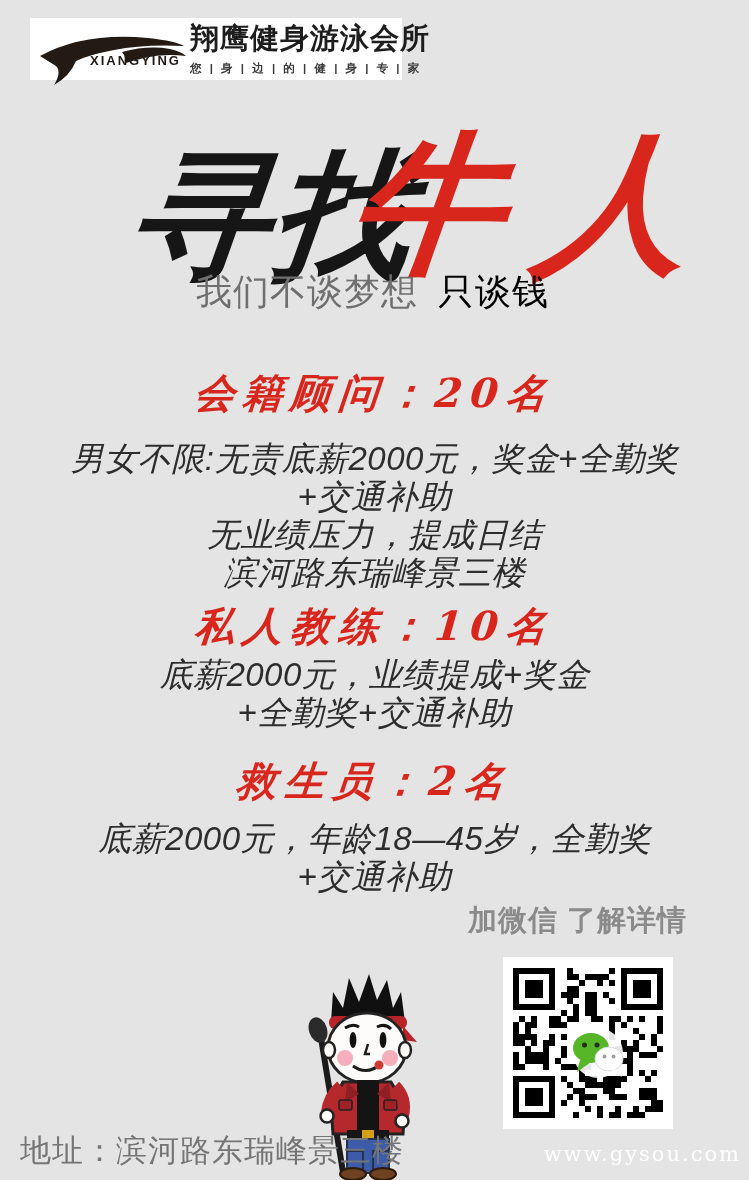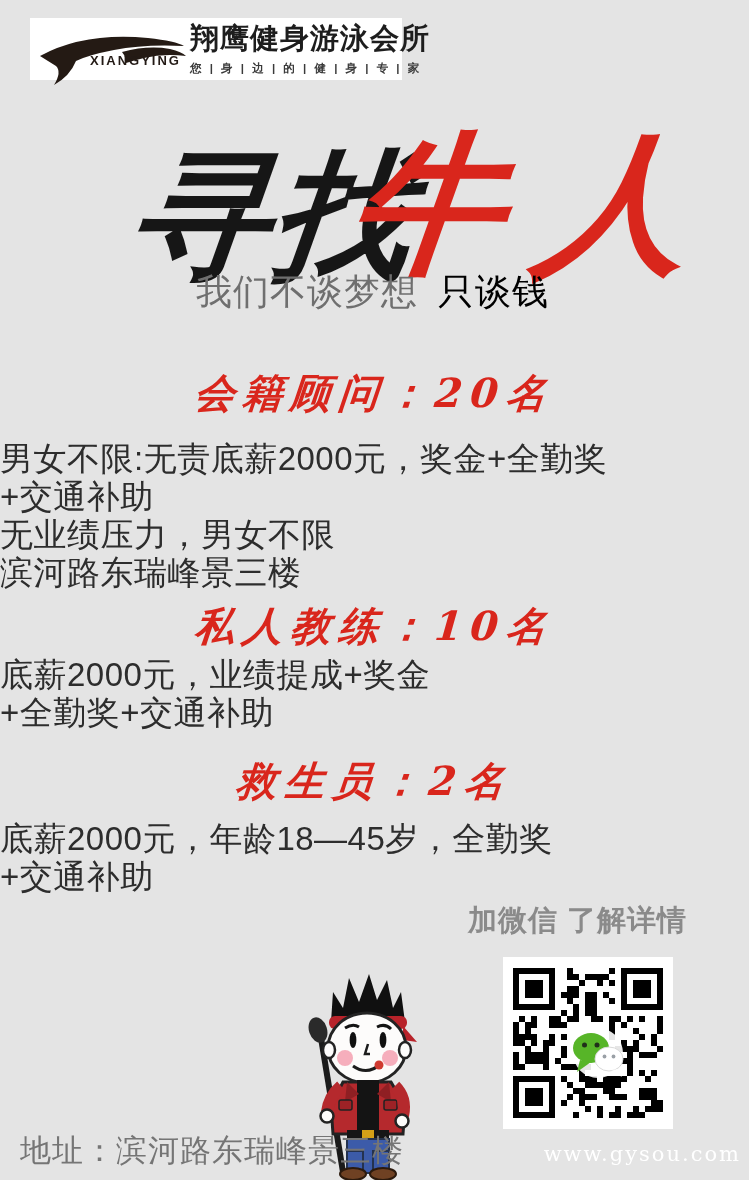--- a/index.html
+++ b/index.html
@@ -50,22 +50,22 @@
     letter-spacing:1px;
   }
   
   .sec-heading{
     position:absolute;width:749px;text-align:center;
     font-size:40px;font-weight:900;font-style:italic;letter-spacing:8px;
     transform:skewX(-5deg);
     font-family:"DejaVu Serif","Liberation Serif",serif;
   }
   .sec-body{
-    position:absolute;width:749px;text-align:left;color:#2d2d2d;
-    font-size:33px;line-height:38px;letter-spacing:0.5px;
+    position:absolute;width:749px;text-align:center;color:#2d2d2d;
+    font-size:33px;line-height:38px;letter-spacing:0.5px;font-style:italic;
   }
   #sec1-heading{top:366px;}
   #sec1-body{top:440px;}
   #sec2-heading{top:599px;}
   #sec2-body{top:656px;}
   #sec3-heading{top:754px;}
   #sec3-body{top:820px;}
   
   .wechat-hint{
     position:absolute;left:468px;top:901px;font-size:29px;color:#8a8a8a;
@@ -115,21 +115,21 @@
     <div class="hero-black">寻找</div>
     <div class="hero-red" style="color: rgb(217, 38, 28);">牛人</div>
     <div class="hero-sub-left">我们不谈梦想</div>
     <div class="hero-sub-right">只谈钱</div>
   </div>
 
   <div id="sec1-heading" class="sec-heading" style="color: rgb(217, 38, 28);">会籍顾问：20名</div>
   <div id="sec1-body" class="sec-body">
     <div>男女不限:无责底薪2000元，奖金+全勤奖</div>
     <div>+交通补助</div>
-    <div>无业绩压力，男女不限</div>
+    <div>无业绩压力，提成日结</div>
     <div>滨河路东瑞峰景三楼</div>
   </div>
 
   <div id="sec2-heading" class="sec-heading" style="color: rgb(217, 38, 28);">私人教练：10名</div>
   <div id="sec2-body" class="sec-body">
     <div>底薪2000元，业绩提成+奖金</div>
     <div>+全勤奖+交通补助</div>
   </div>
 
   <div id="sec3-heading" class="sec-heading" style="color: rgb(217, 38, 28);">救生员：2名</div>

